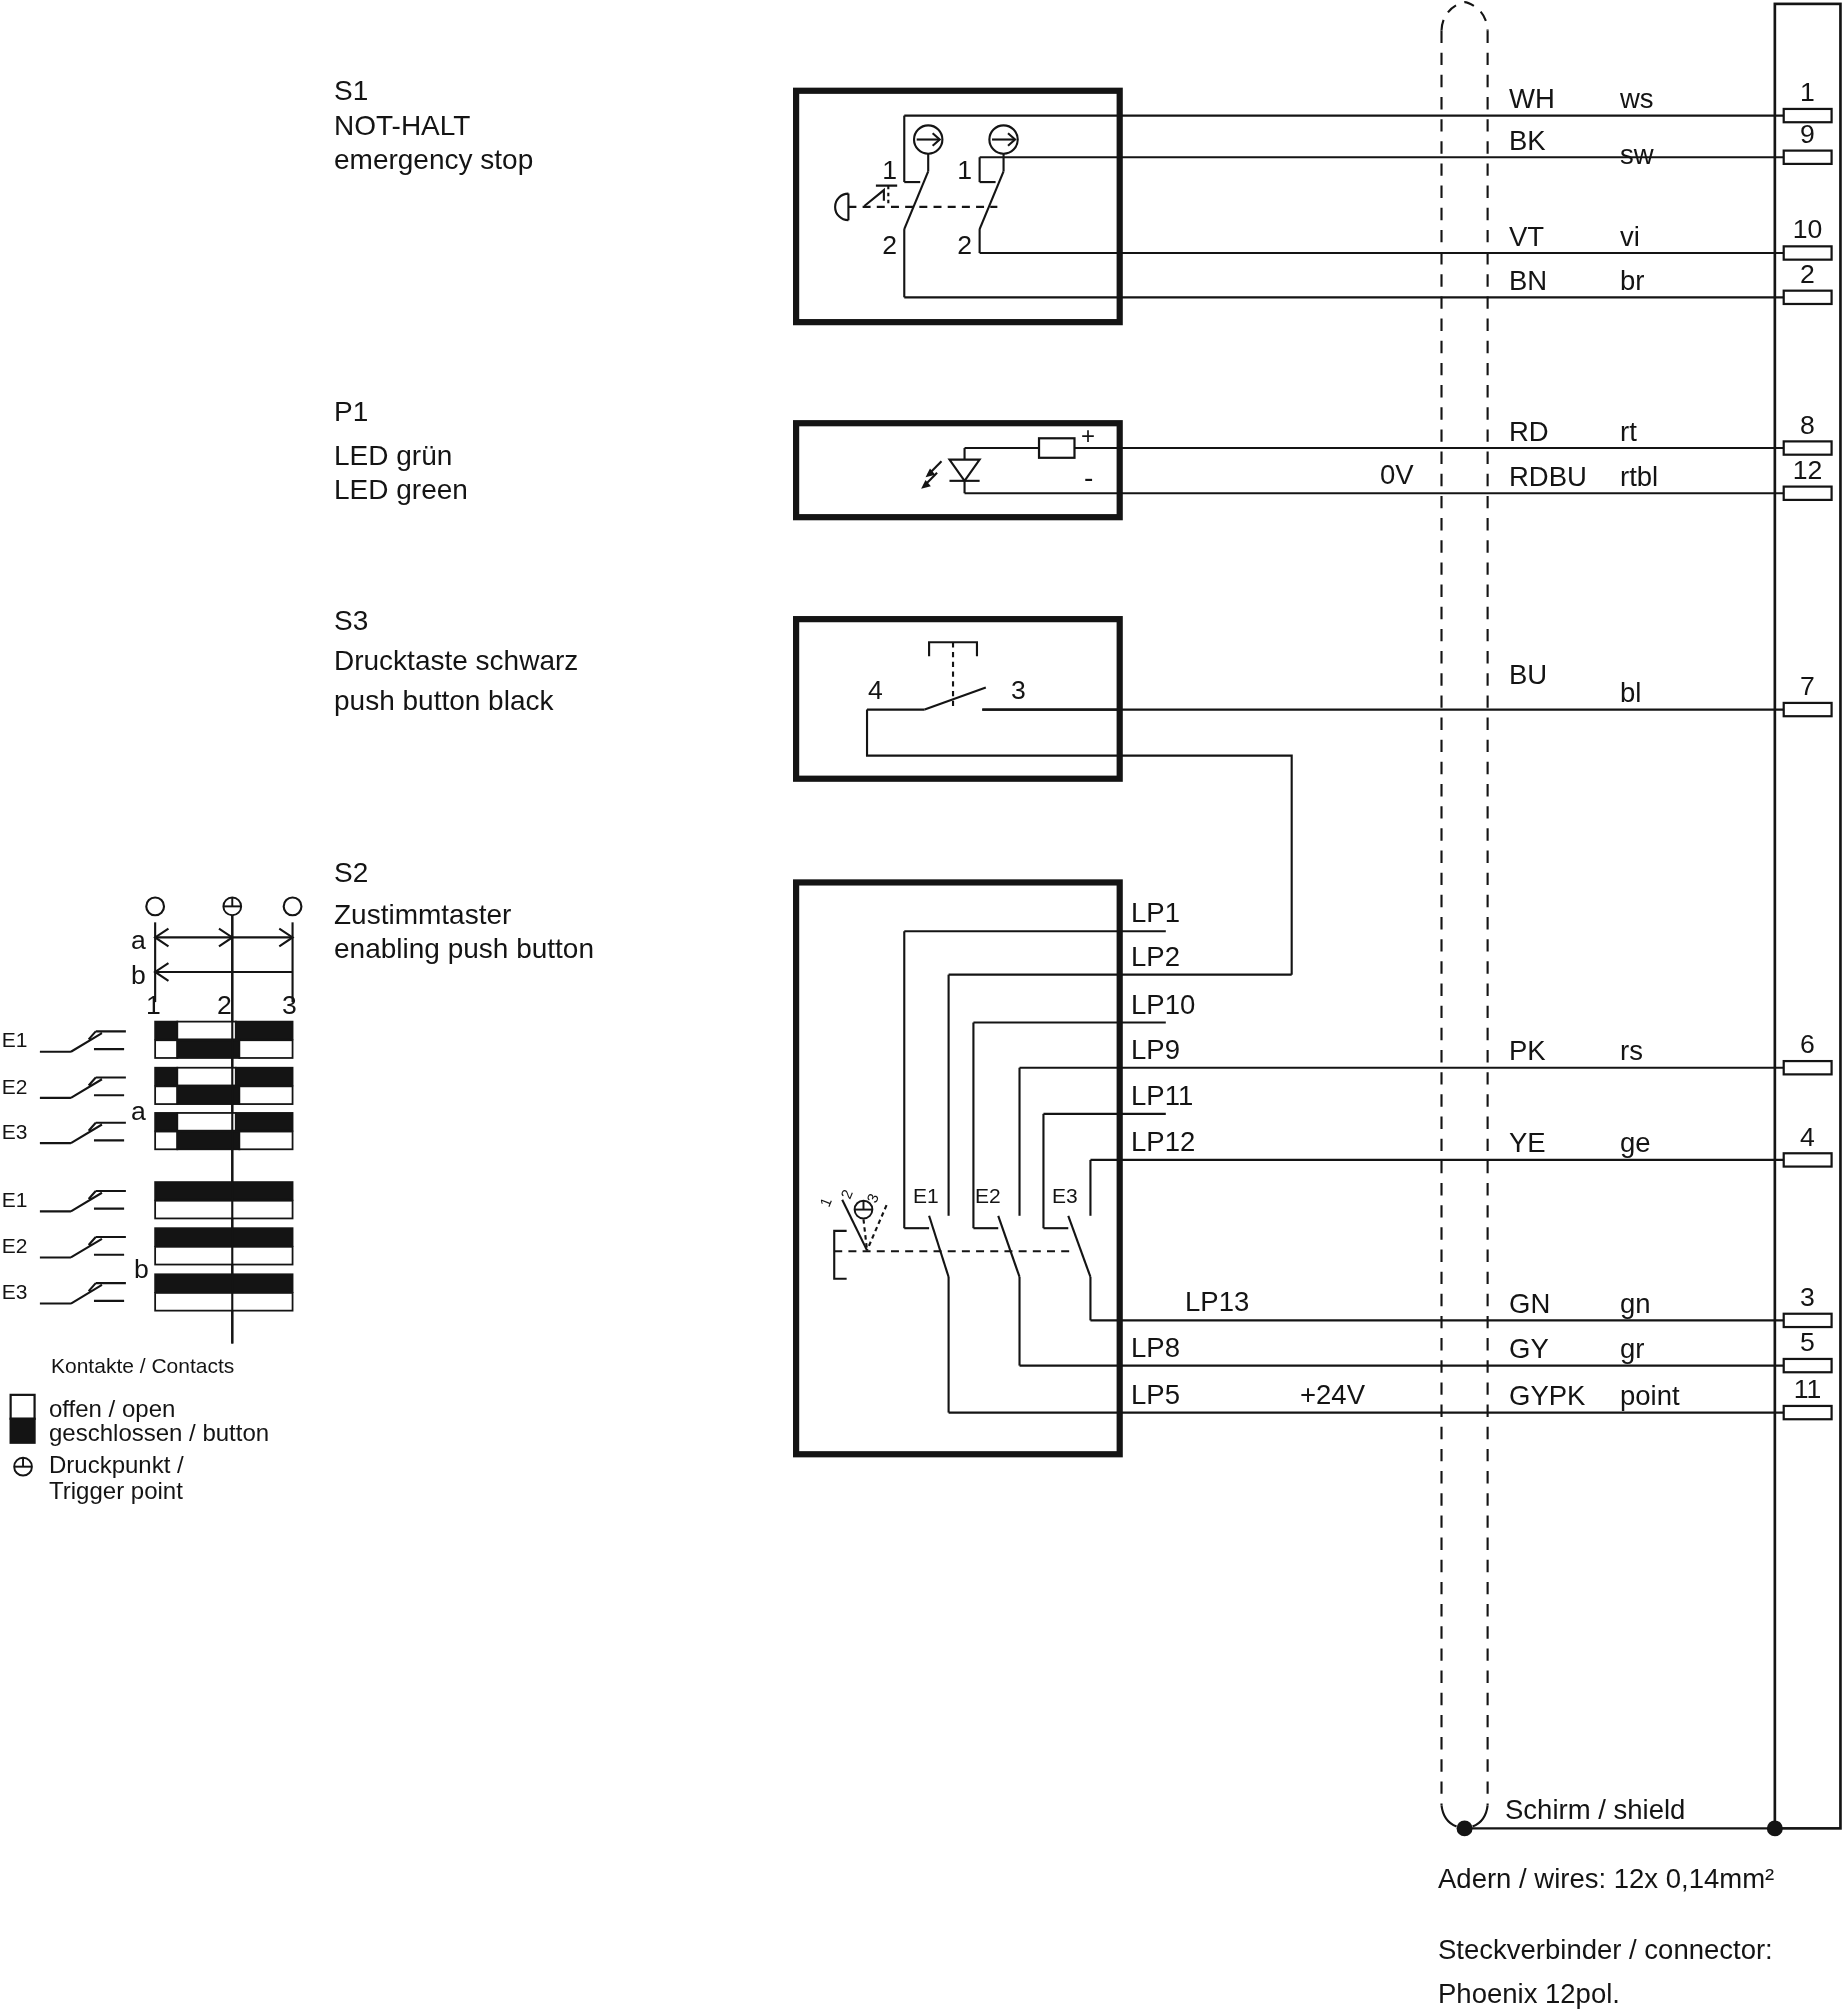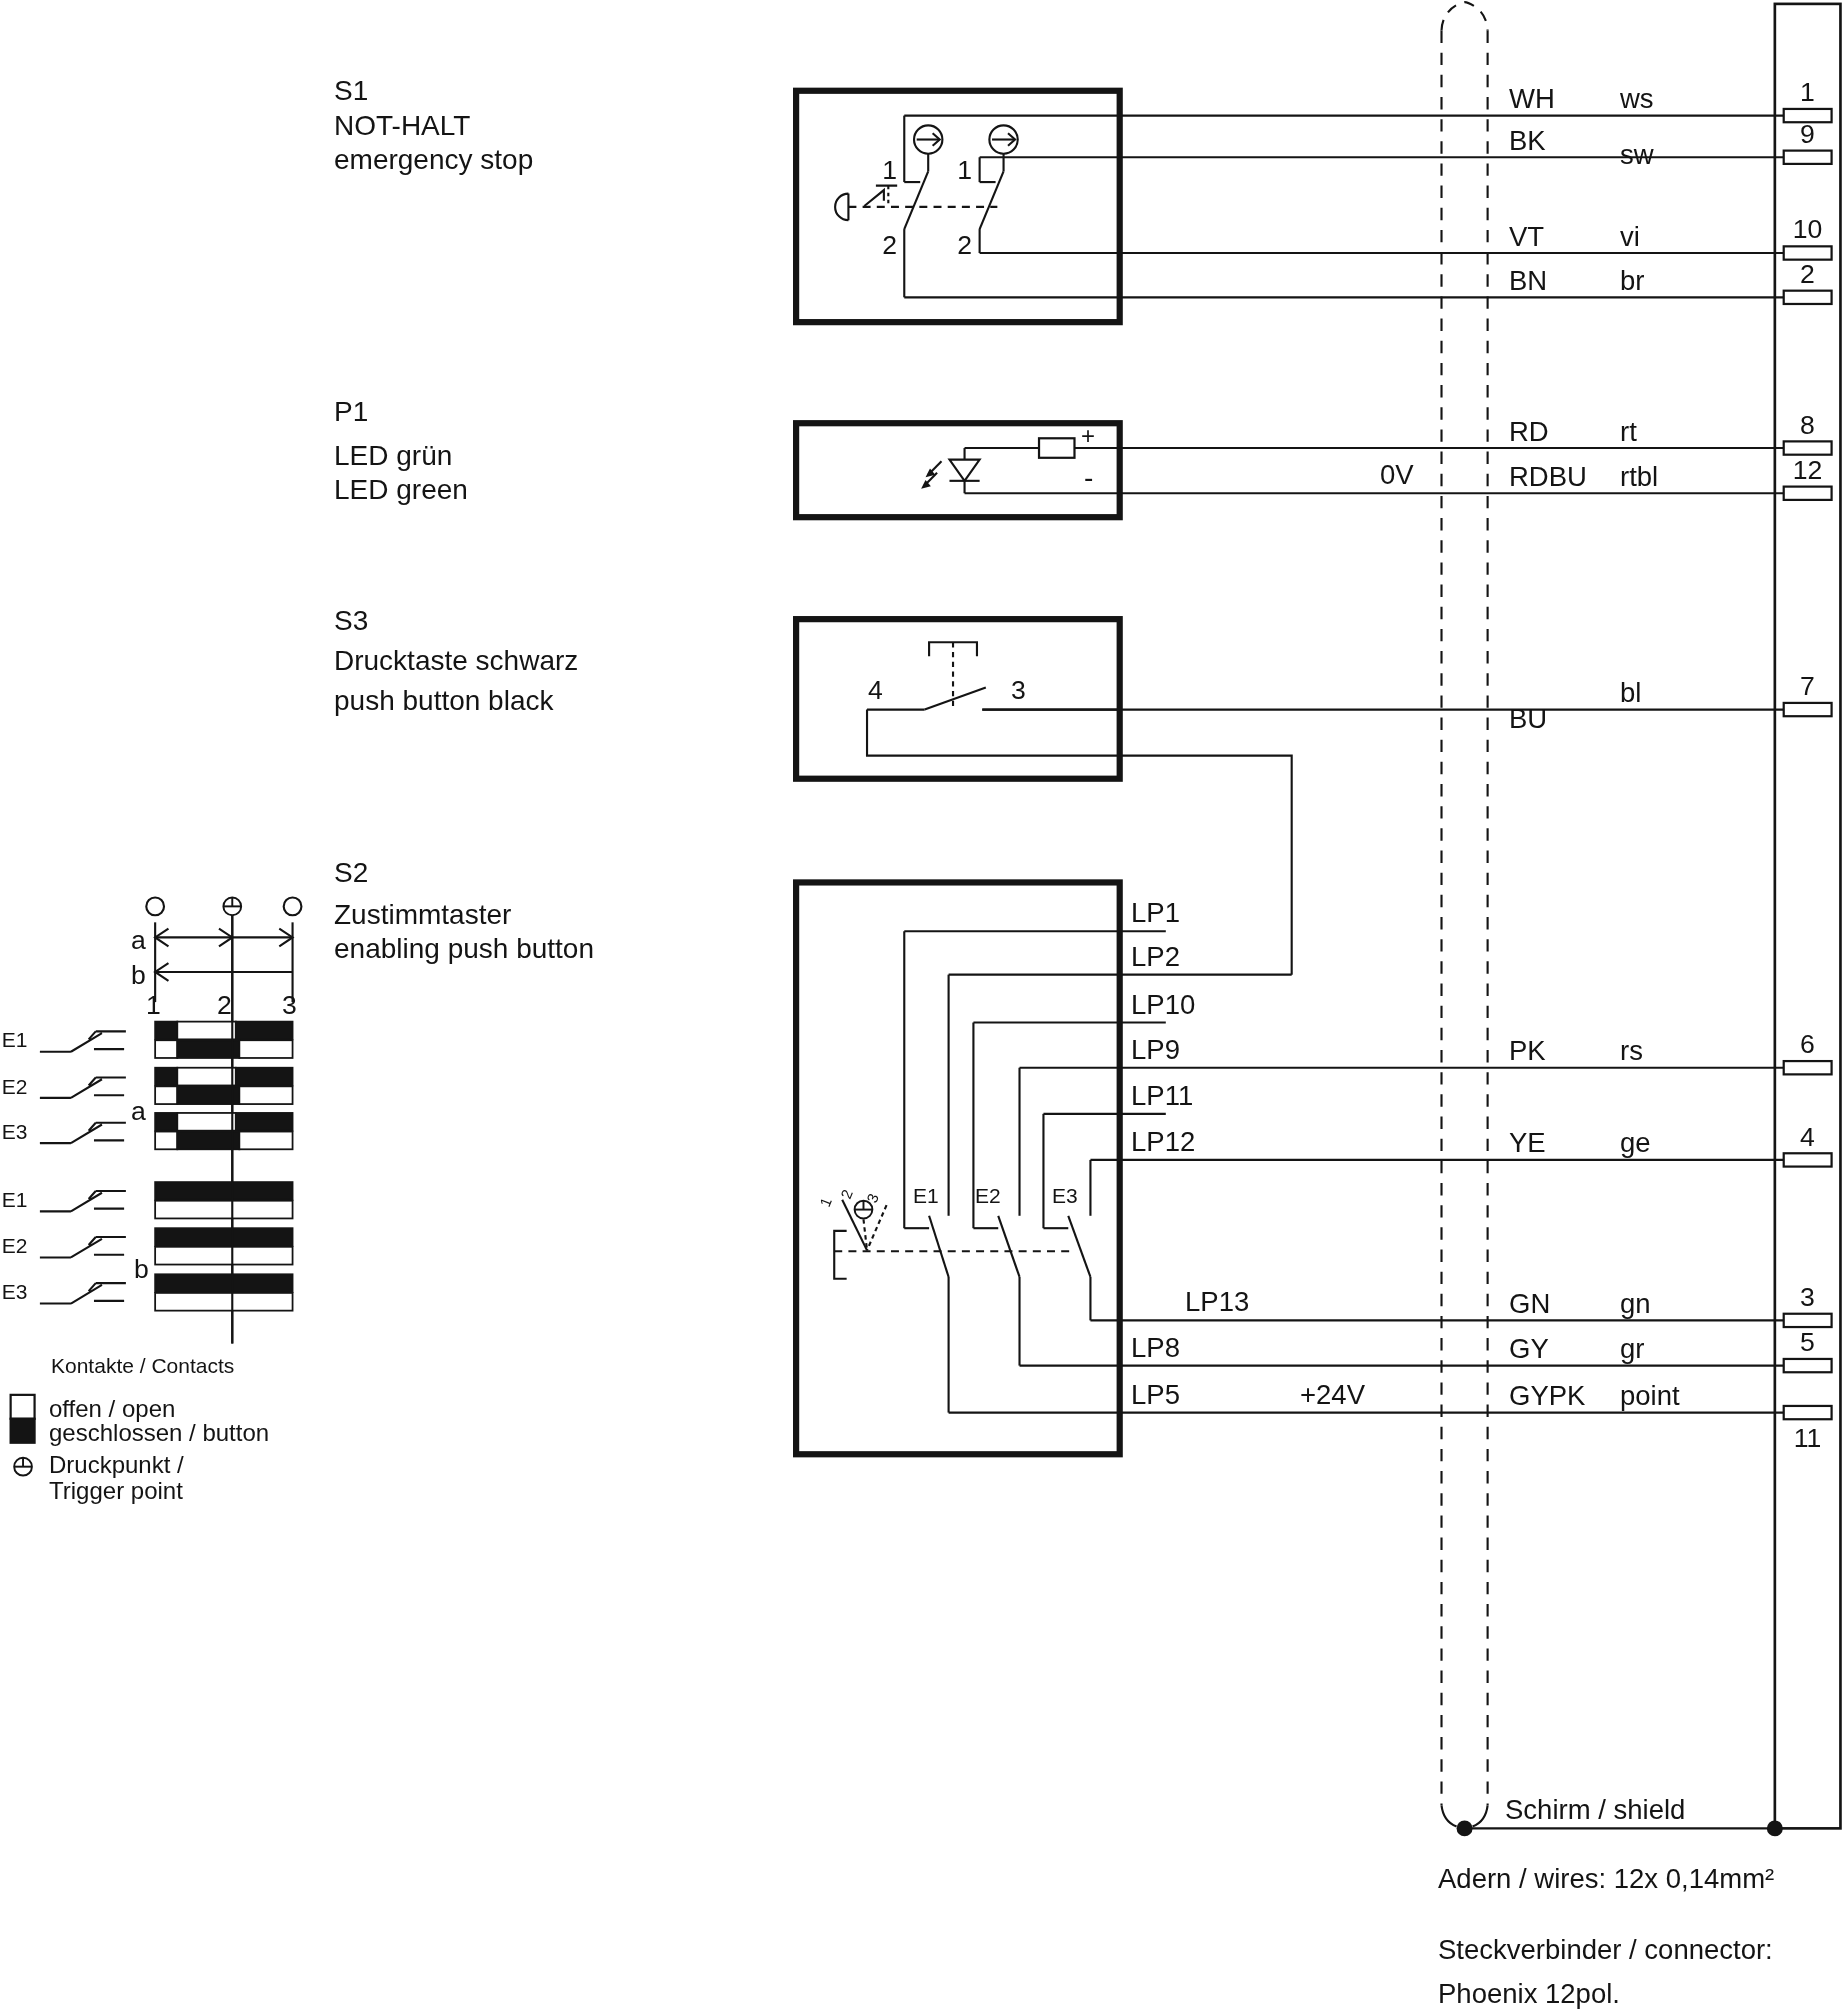--- a/index.html
+++ b/index.html
@@ -298,21 +298,21 @@
 <div class="t s31" style="left:1509px;top:126px">BK</div>
 <div class="t s31" style="left:1620px;top:140px">sw</div>
 <div class="t s31" style="left:1509px;top:222px">VT</div>
 <div class="t s31" style="left:1620px;top:222px">vi</div>
 <div class="t s31" style="left:1509px;top:266px">BN</div>
 <div class="t s31" style="left:1620px;top:266px">br</div>
 <div class="t s31" style="left:1509px;top:417px">RD</div>
 <div class="t s31" style="left:1620px;top:417px">rt</div>
 <div class="t s31" style="left:1509px;top:462px">RDBU</div>
 <div class="t s31" style="left:1620px;top:462px">rtbl</div>
-<div class="t s31" style="left:1509px;top:704px">BU</div>
+<div class="t s31" style="left:1509px;top:660px">BU</div>
 <div class="t s31" style="left:1620px;top:678px">bl</div>
 <div class="t s31" style="left:1509px;top:1036px">PK</div>
 <div class="t s31" style="left:1620px;top:1036px">rs</div>
 <div class="t s31" style="left:1509px;top:1128px">YE</div>
 <div class="t s31" style="left:1620px;top:1128px">ge</div>
 <div class="t s31" style="left:1509px;top:1289px">GN</div>
 <div class="t s31" style="left:1620px;top:1289px">gn</div>
 <div class="t s31" style="left:1509px;top:1334px">GY</div>
 <div class="t s31" style="left:1620px;top:1334px">gr</div>
 <div class="t s31" style="left:1509px;top:1381px">GYPK</div>
@@ -322,21 +322,21 @@
 <div class="t s30 ctr" style="left:1781px;top:120px;width:53px">9</div>
 <div class="t s30 ctr" style="left:1781px;top:215px;width:53px">10</div>
 <div class="t s30 ctr" style="left:1781px;top:260px;width:53px">2</div>
 <div class="t s30 ctr" style="left:1781px;top:411px;width:53px">8</div>
 <div class="t s30 ctr" style="left:1781px;top:456px;width:53px">12</div>
 <div class="t s30 ctr" style="left:1781px;top:672px;width:53px">7</div>
 <div class="t s30 ctr" style="left:1781px;top:1030px;width:53px">6</div>
 <div class="t s30 ctr" style="left:1781px;top:1123px;width:53px">4</div>
 <div class="t s30 ctr" style="left:1781px;top:1283px;width:53px">3</div>
 <div class="t s30 ctr" style="left:1781px;top:1328px;width:53px">5</div>
-<div class="t s30 ctr" style="left:1781px;top:1424px;width:53px">11</div>
+<div class="t s30 ctr" style="left:1781px;top:1375px;width:53px">11</div>
 
 <div class="t s30" style="left:131px;top:926px">a</div>
 <div class="t s30" style="left:131px;top:961px">b</div>
 <div class="t s30 ctr" style="left:142px;top:991px;width:23px">1</div>
 <div class="t s30 ctr" style="left:213px;top:991px;width:23px">2</div>
 <div class="t s30 ctr" style="left:278px;top:991px;width:23px">3</div>
 <div class="t s28" style="left:1.8px;top:1029px">E1</div>
 <div class="t s28" style="left:1.8px;top:1076px">E2</div>
 <div class="t s28" style="left:1.8px;top:1121px">E3</div>
 <div class="t s28" style="left:1.8px;top:1189px">E1</div>

